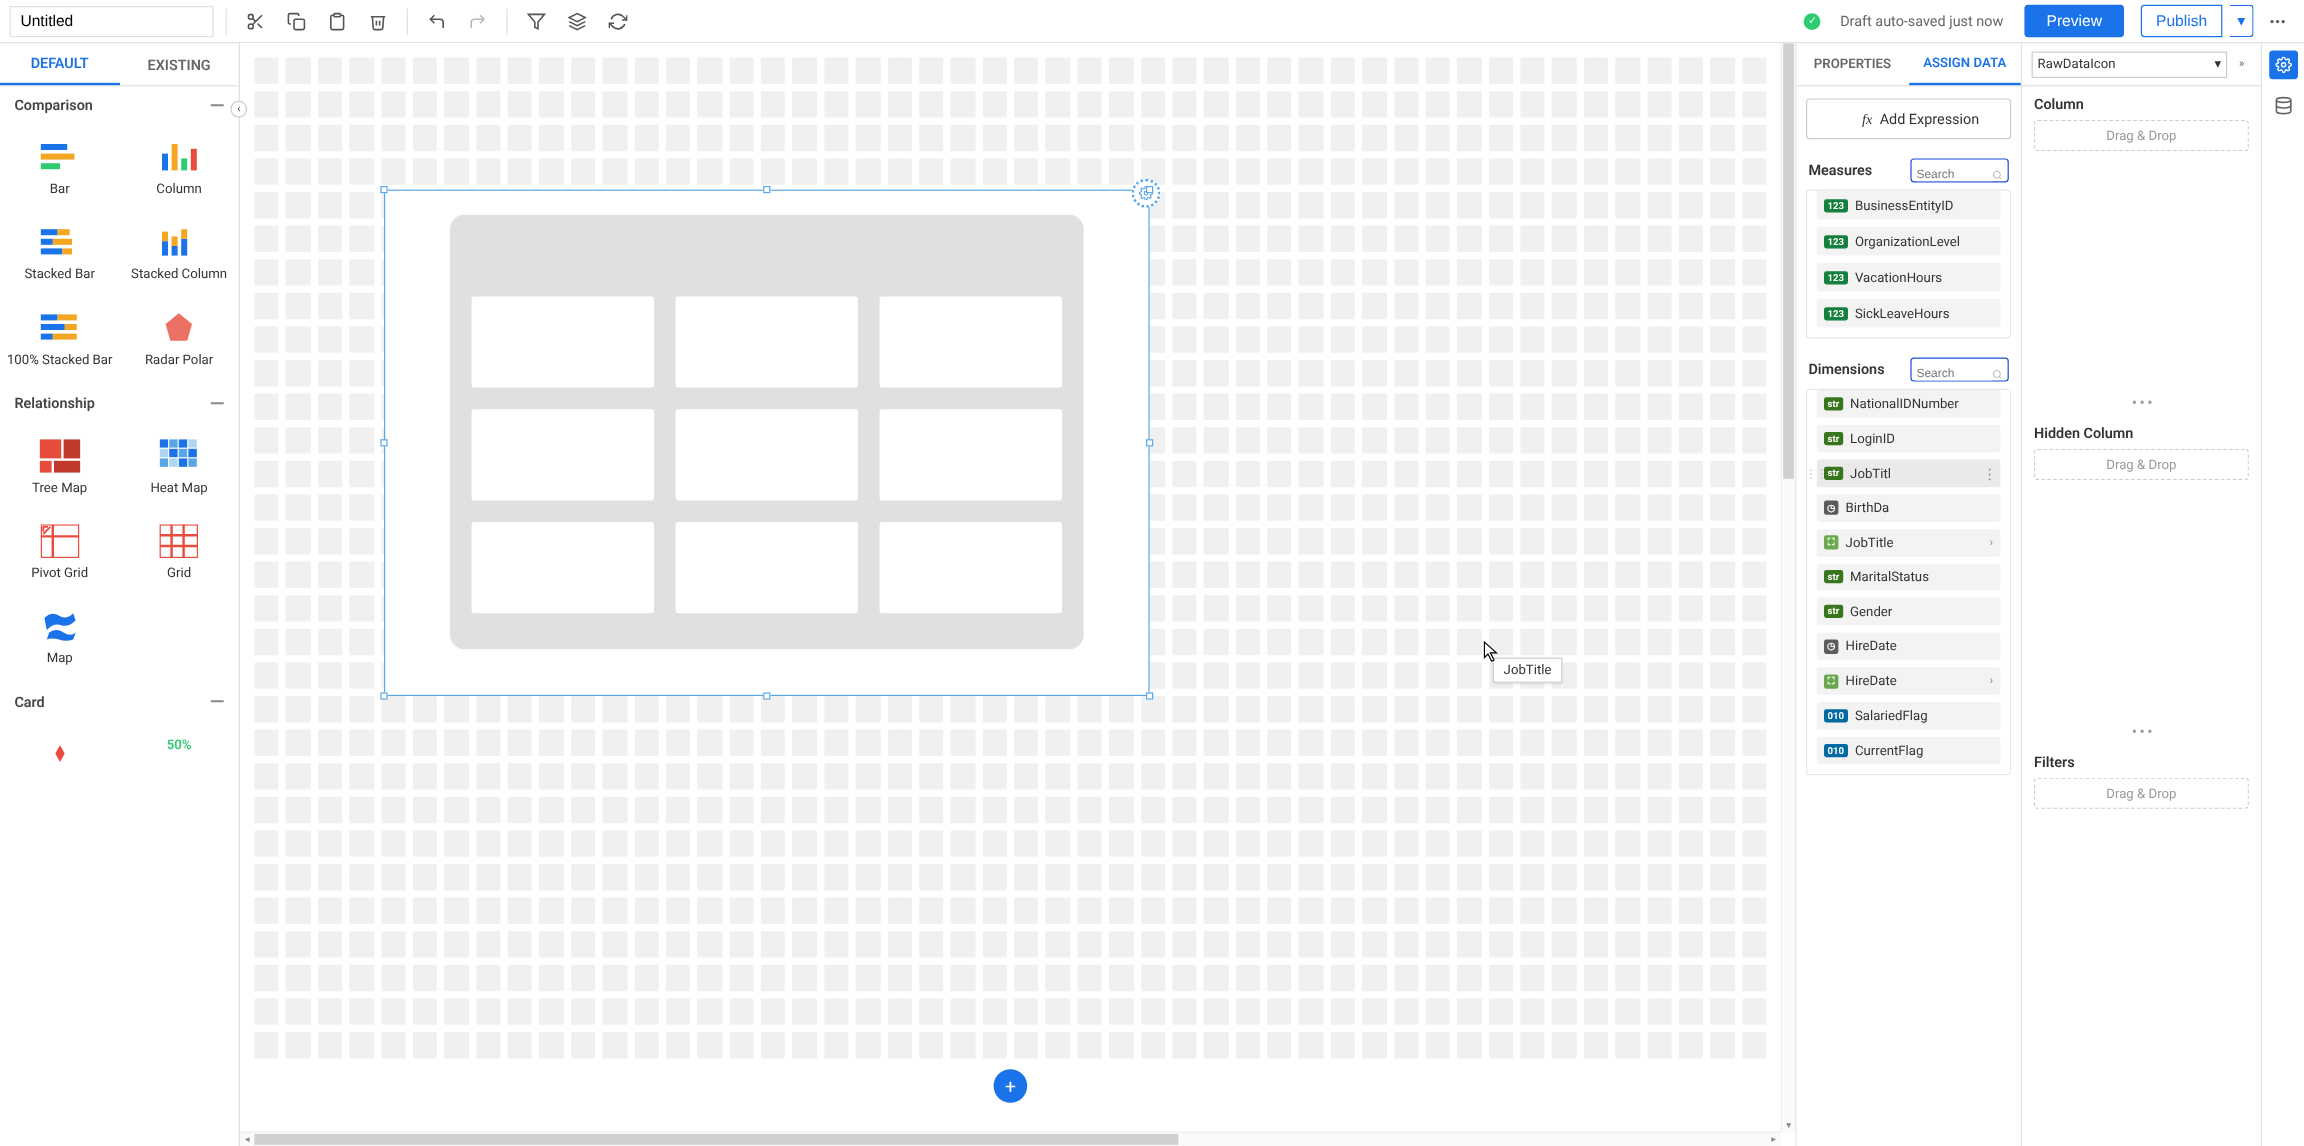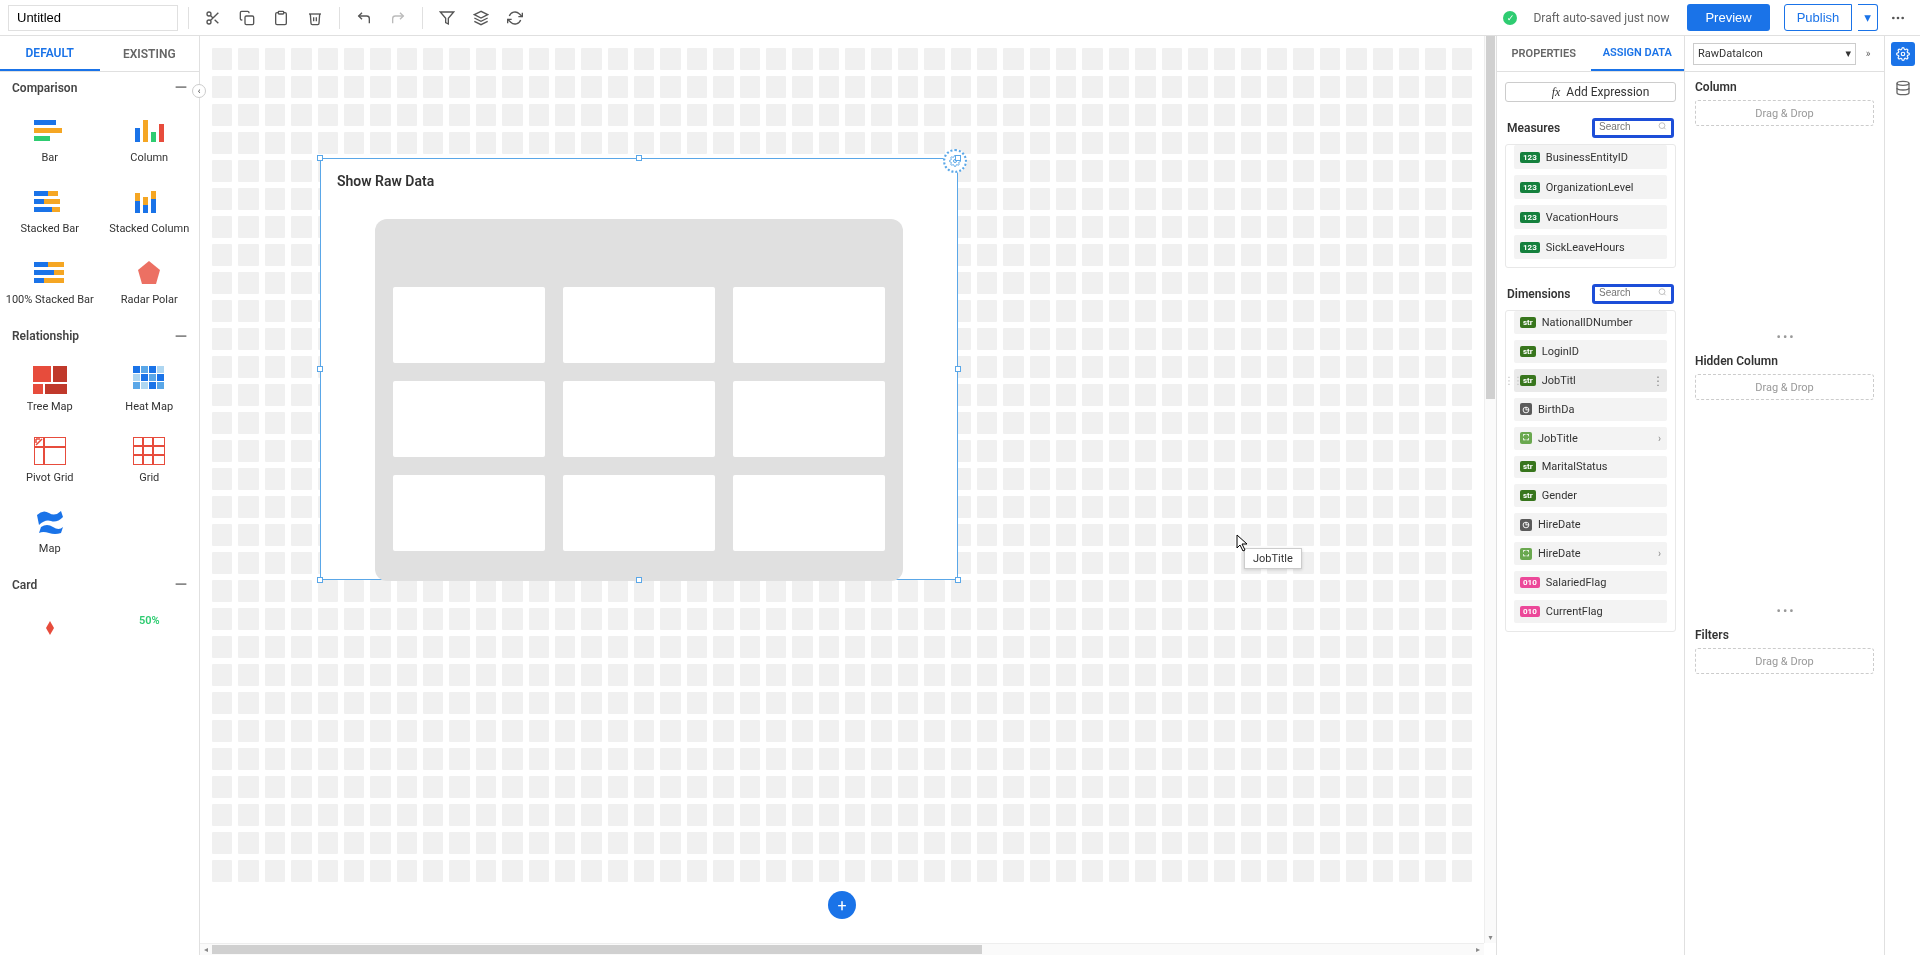--- a/index.html
+++ b/index.html
@@ -52,34 +52,34 @@
 .vscroll .thumb { position: absolute; left: 1px; right: 1px; top: 0; height: 40%; background: #d0d0d0; }
 .vscroll .arrow-dn { position: absolute; bottom: 0; left: 0; right: 0; height: 12px; display: flex; align-items: center; justify-content: center; font-size: 8px; color: #888; }
 .hscroll { position: absolute; left: 0; right: 12px; bottom: 0; height: 12px; background: #fafafa; border-top: 1px solid #eee; }
 .hscroll .thumb { position: absolute; top: 1px; bottom: 1px; left: 12px; width: 60%; background: #d0d0d0; }
 .hscroll .arrow-l { position: absolute; left: 0; top: 0; bottom: 0; width: 12px; display: flex; align-items: center; justify-content: center; font-size: 8px; color: #888; }
 .hscroll .arrow-r { position: absolute; right: 0; top: 0; bottom: 0; width: 12px; display: flex; align-items: center; justify-content: center; font-size: 8px; color: #888; }
 .mid-panel { width: 188px; border-left: 1px solid #e0e0e0; display: flex; flex-direction: column; }
 .mid-tabs { display: flex; height: 36px; border-bottom: 1px solid #e0e0e0; }
 .mid-tab { flex: 1; display: flex; align-items: center; justify-content: center; font-size: 11px; font-weight: 600; color: #666; cursor: pointer; }
 .mid-tab.active { color: #1a73e8; border-bottom: 2px solid #1a73e8; }
-.add-expr { margin: 10px 8px; border: 1px solid #ccc; border-radius: 3px; height: 20px; display: flex; align-items: center; justify-content: center; gap: 6px; font-size: 12px; cursor: pointer; padding-left: 20px; }
+.add-expr { margin: 10px 8px; border: 1px solid #ccc; border-radius: 3px; height: 34px; display: flex; align-items: center; justify-content: center; gap: 6px; font-size: 12px; cursor: pointer; padding-left: 20px; }
 .sec-hdr { display: flex; align-items: center; justify-content: space-between; padding: 6px 10px; }
 .sec-hdr .sec-title { font-size: 12px; font-weight: 600; }
-.mini-search { border: 3px solid #1d4ed8; border-radius: 3px; height: 20px; width: 82px; display: flex; align-items: flex-start; padding: 0 4px; }
+.mini-search { border: 1px solid #1d4ed8; border-radius: 3px; height: 20px; width: 82px; display: flex; align-items: flex-end; padding: 0 4px; }
 .mini-search input { border: none; outline: none; width: 100%; font-size: 10px; }
 .mini-search .mag2 { width: 10px; height: 10px; color: #aaa; }
 .field-list { padding: 0 8px; display: flex; flex-direction: column; gap: 6px; }
 .field-item { background: #f3f3f3; border-radius: 2px; height: 24px; display: flex; align-items: center; padding: 0 6px; gap: 6px; font-size: 11px; cursor: grab; position: relative; }
 .field-item .badge { font-size: 8px; font-weight: 700; color: #fff; padding: 1px 3px; border-radius: 2px; }
 .badge-123 { background: #15803d; }
 .badge-str { background: #38761d; }
 .badge-date { background: #5b5b5b; width: 12px; height: 12px; border-radius: 50%; padding: 0; display: inline-flex; align-items: center; justify-content: center; font-size: 7px; }
 .badge-hier { background: #6aa84f; width: 12px; height: 12px; padding: 0; display: inline-flex; align-items: center; justify-content: center; font-size: 8px; }
-.badge-bin { background: #ec4899; }
+.badge-bin { background: #0369a1; }
 .field-item.hovered { background: #eaeaea; }
 .field-item .dots3 { position: absolute; right: 4px; top: 5px; color: #888; letter-spacing: -1px; font-size: 12px; }
 .field-item .chev-r { position: absolute; right: 6px; top: 6px; color: #888; font-size: 10px; }
 .drag-handle { position: absolute; left: -10px; top: 6px; color: #bbb; font-size: 10px; letter-spacing: -1px; }
 .tooltip { position: absolute; background: #fff; border: 1px solid #ccc; padding: 3px 8px; font-size: 11px; box-shadow: 0 1px 3px rgba(0,0,0,0.15); pointer-events: none; z-index: 100; }
 .meas-box, .dim-box { border: 1px solid #e8e8e8; margin: 0 8px 10px; border-radius: 3px; padding-bottom: 8px; min-height: 60px; }
 .right-panel { width: 200px; border-left: 1px solid #e0e0e0; display: flex; flex-direction: column; }
 .ds-row { height: 36px; border-bottom: 1px solid #e0e0e0; display: flex; align-items: center; padding: 0 8px; gap: 4px; }
 .ds-select { border: 1px solid #ccc; height: 22px; flex: 1; font-size: 11px; padding: 0 4px; display: flex; align-items: center; justify-content: space-between; cursor: pointer; }
 .ds-expand { width: 16px; height: 16px; display: flex; align-items: center; justify-content: center; cursor: pointer; font-size: 10px; color: #666; }
@@ -1801,21 +1801,20 @@
             </svg>
           </div>
         <div class="handle h-tl"></div>
         <div class="handle h-tm"></div>
         <div class="handle h-tr"></div>
         <div class="handle h-ml"></div>
         <div class="handle h-mr"></div>
         <div class="handle h-bl"></div>
         <div class="handle h-bm"></div>
         <div class="handle h-br"></div>
-        <div class="title">Show Raw Data</div>
         <div class="table-ph">
           <div class="th"></div>
           <div class="tr">
               <div class="td"></div>
               <div class="td"></div>
               <div class="td"></div>
             </div>
           <div class="tr">
               <div class="td"></div>
               <div class="td"></div>

